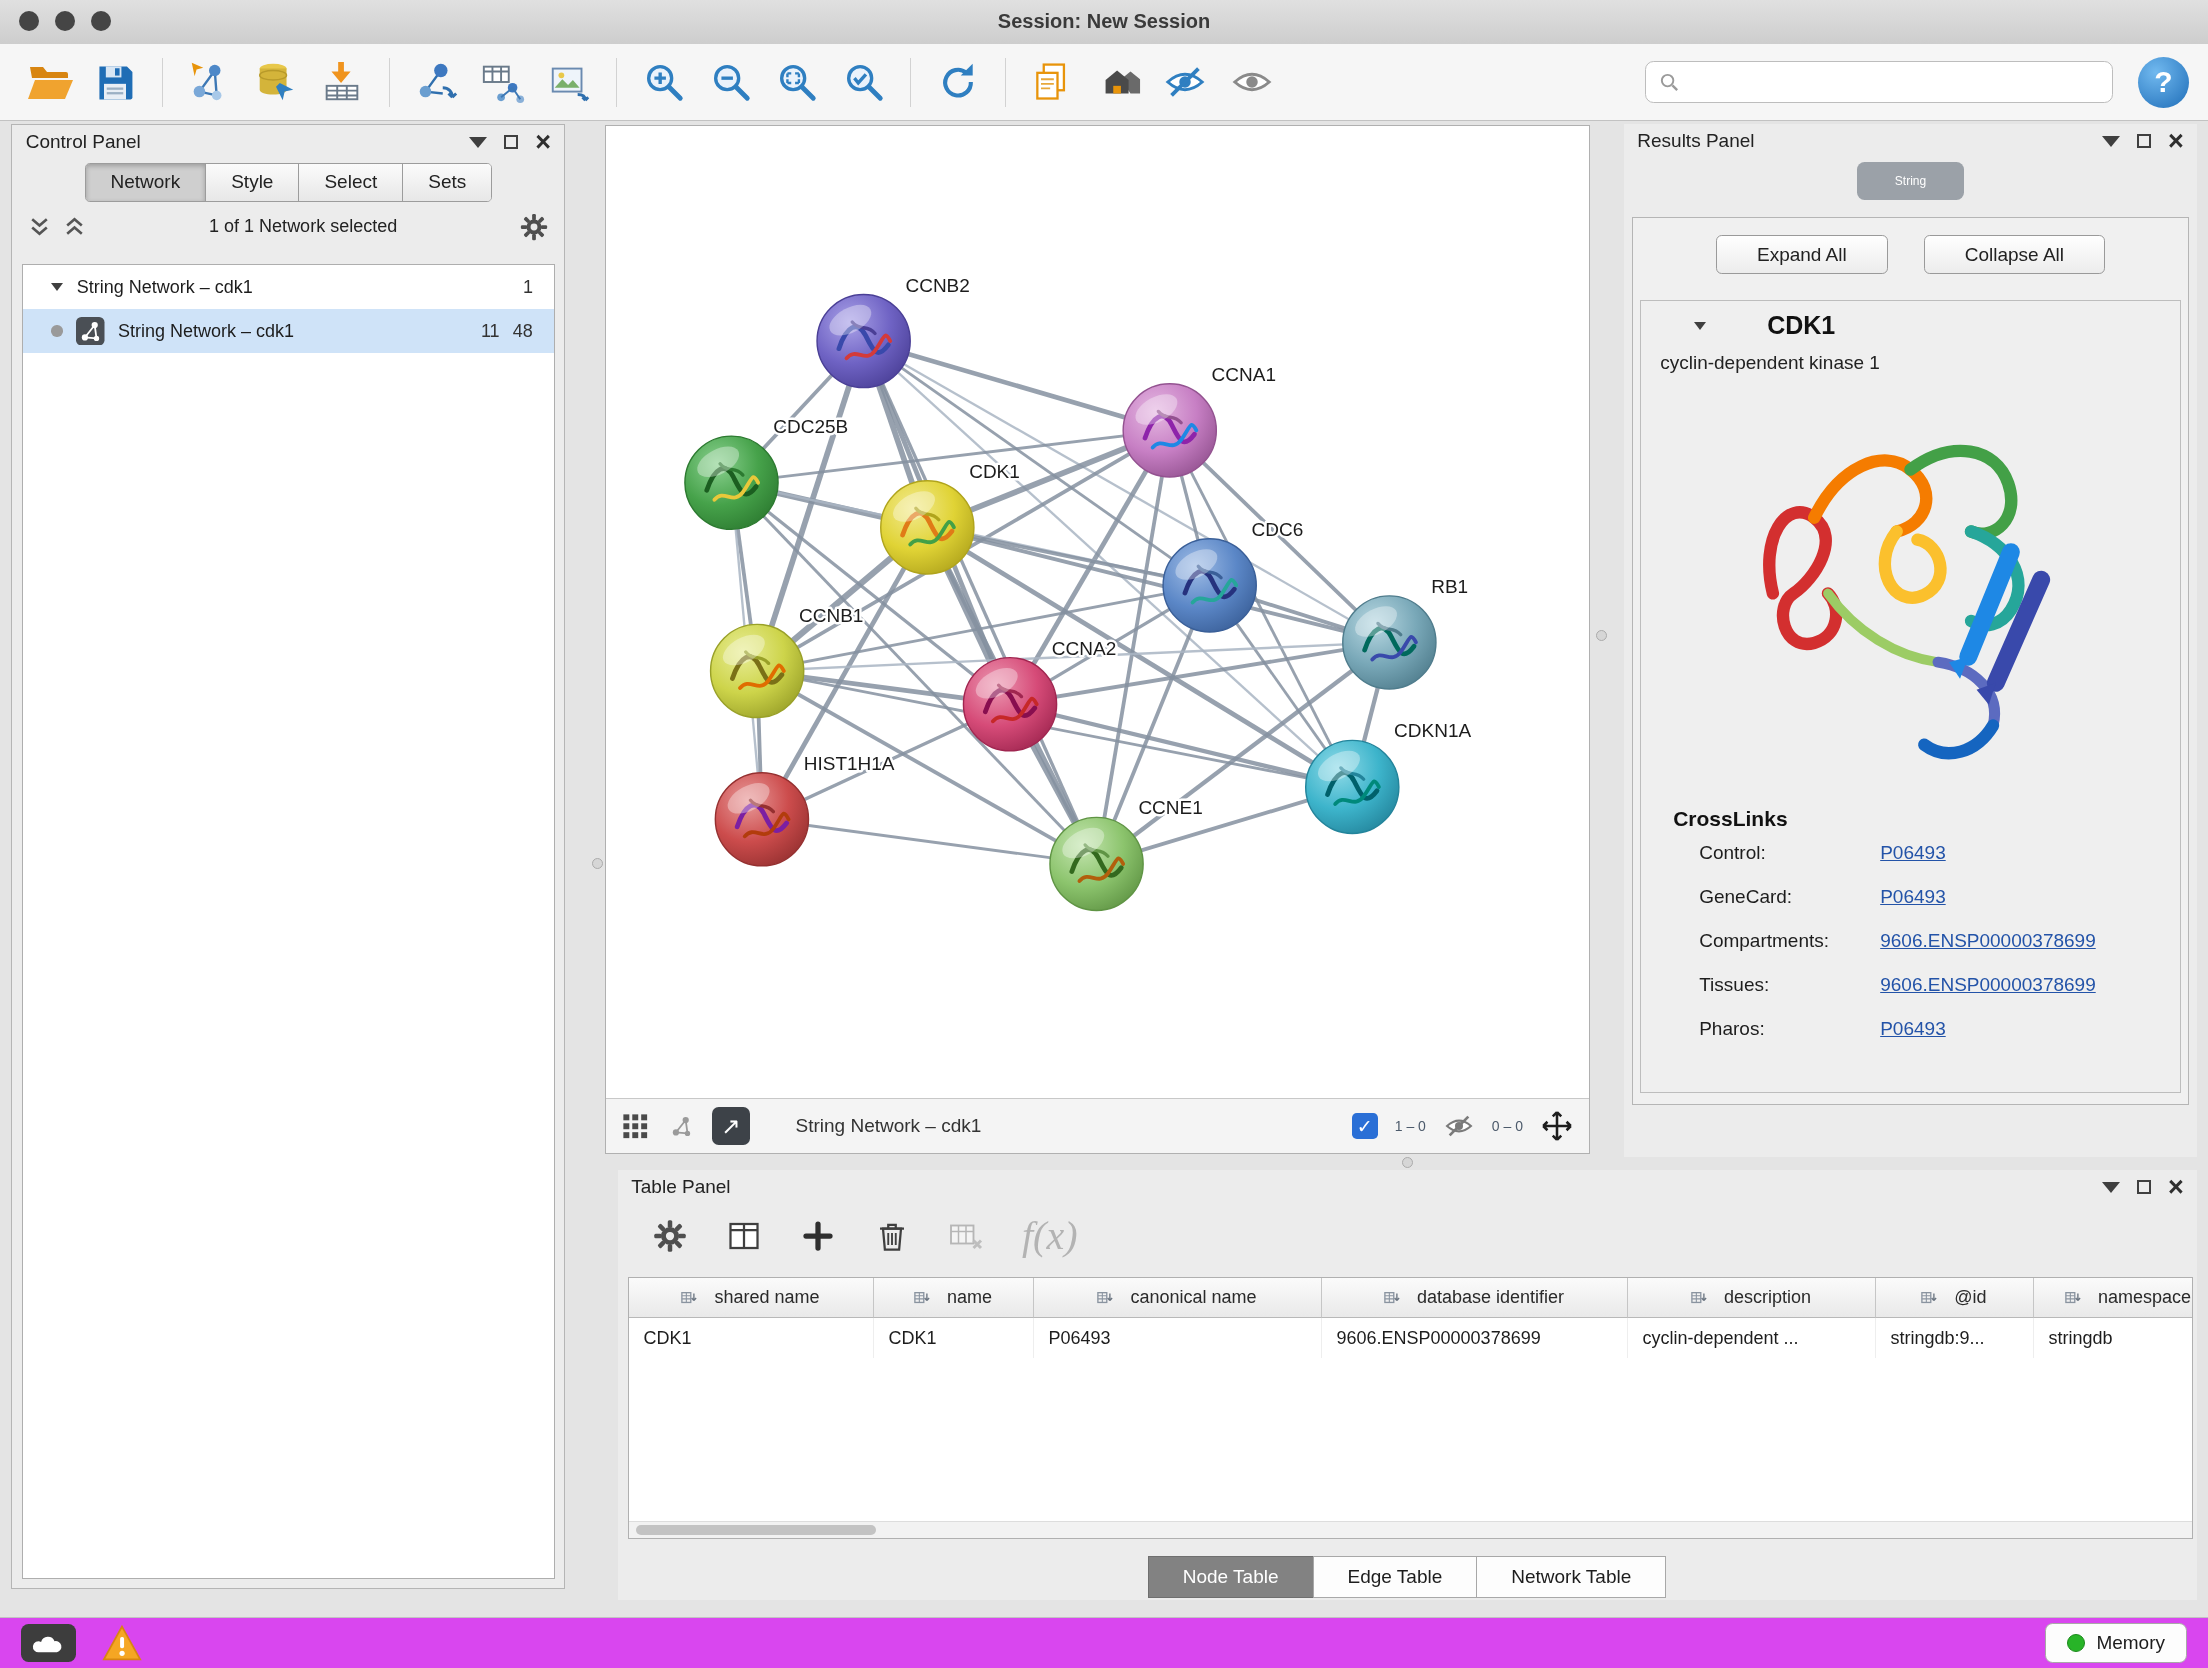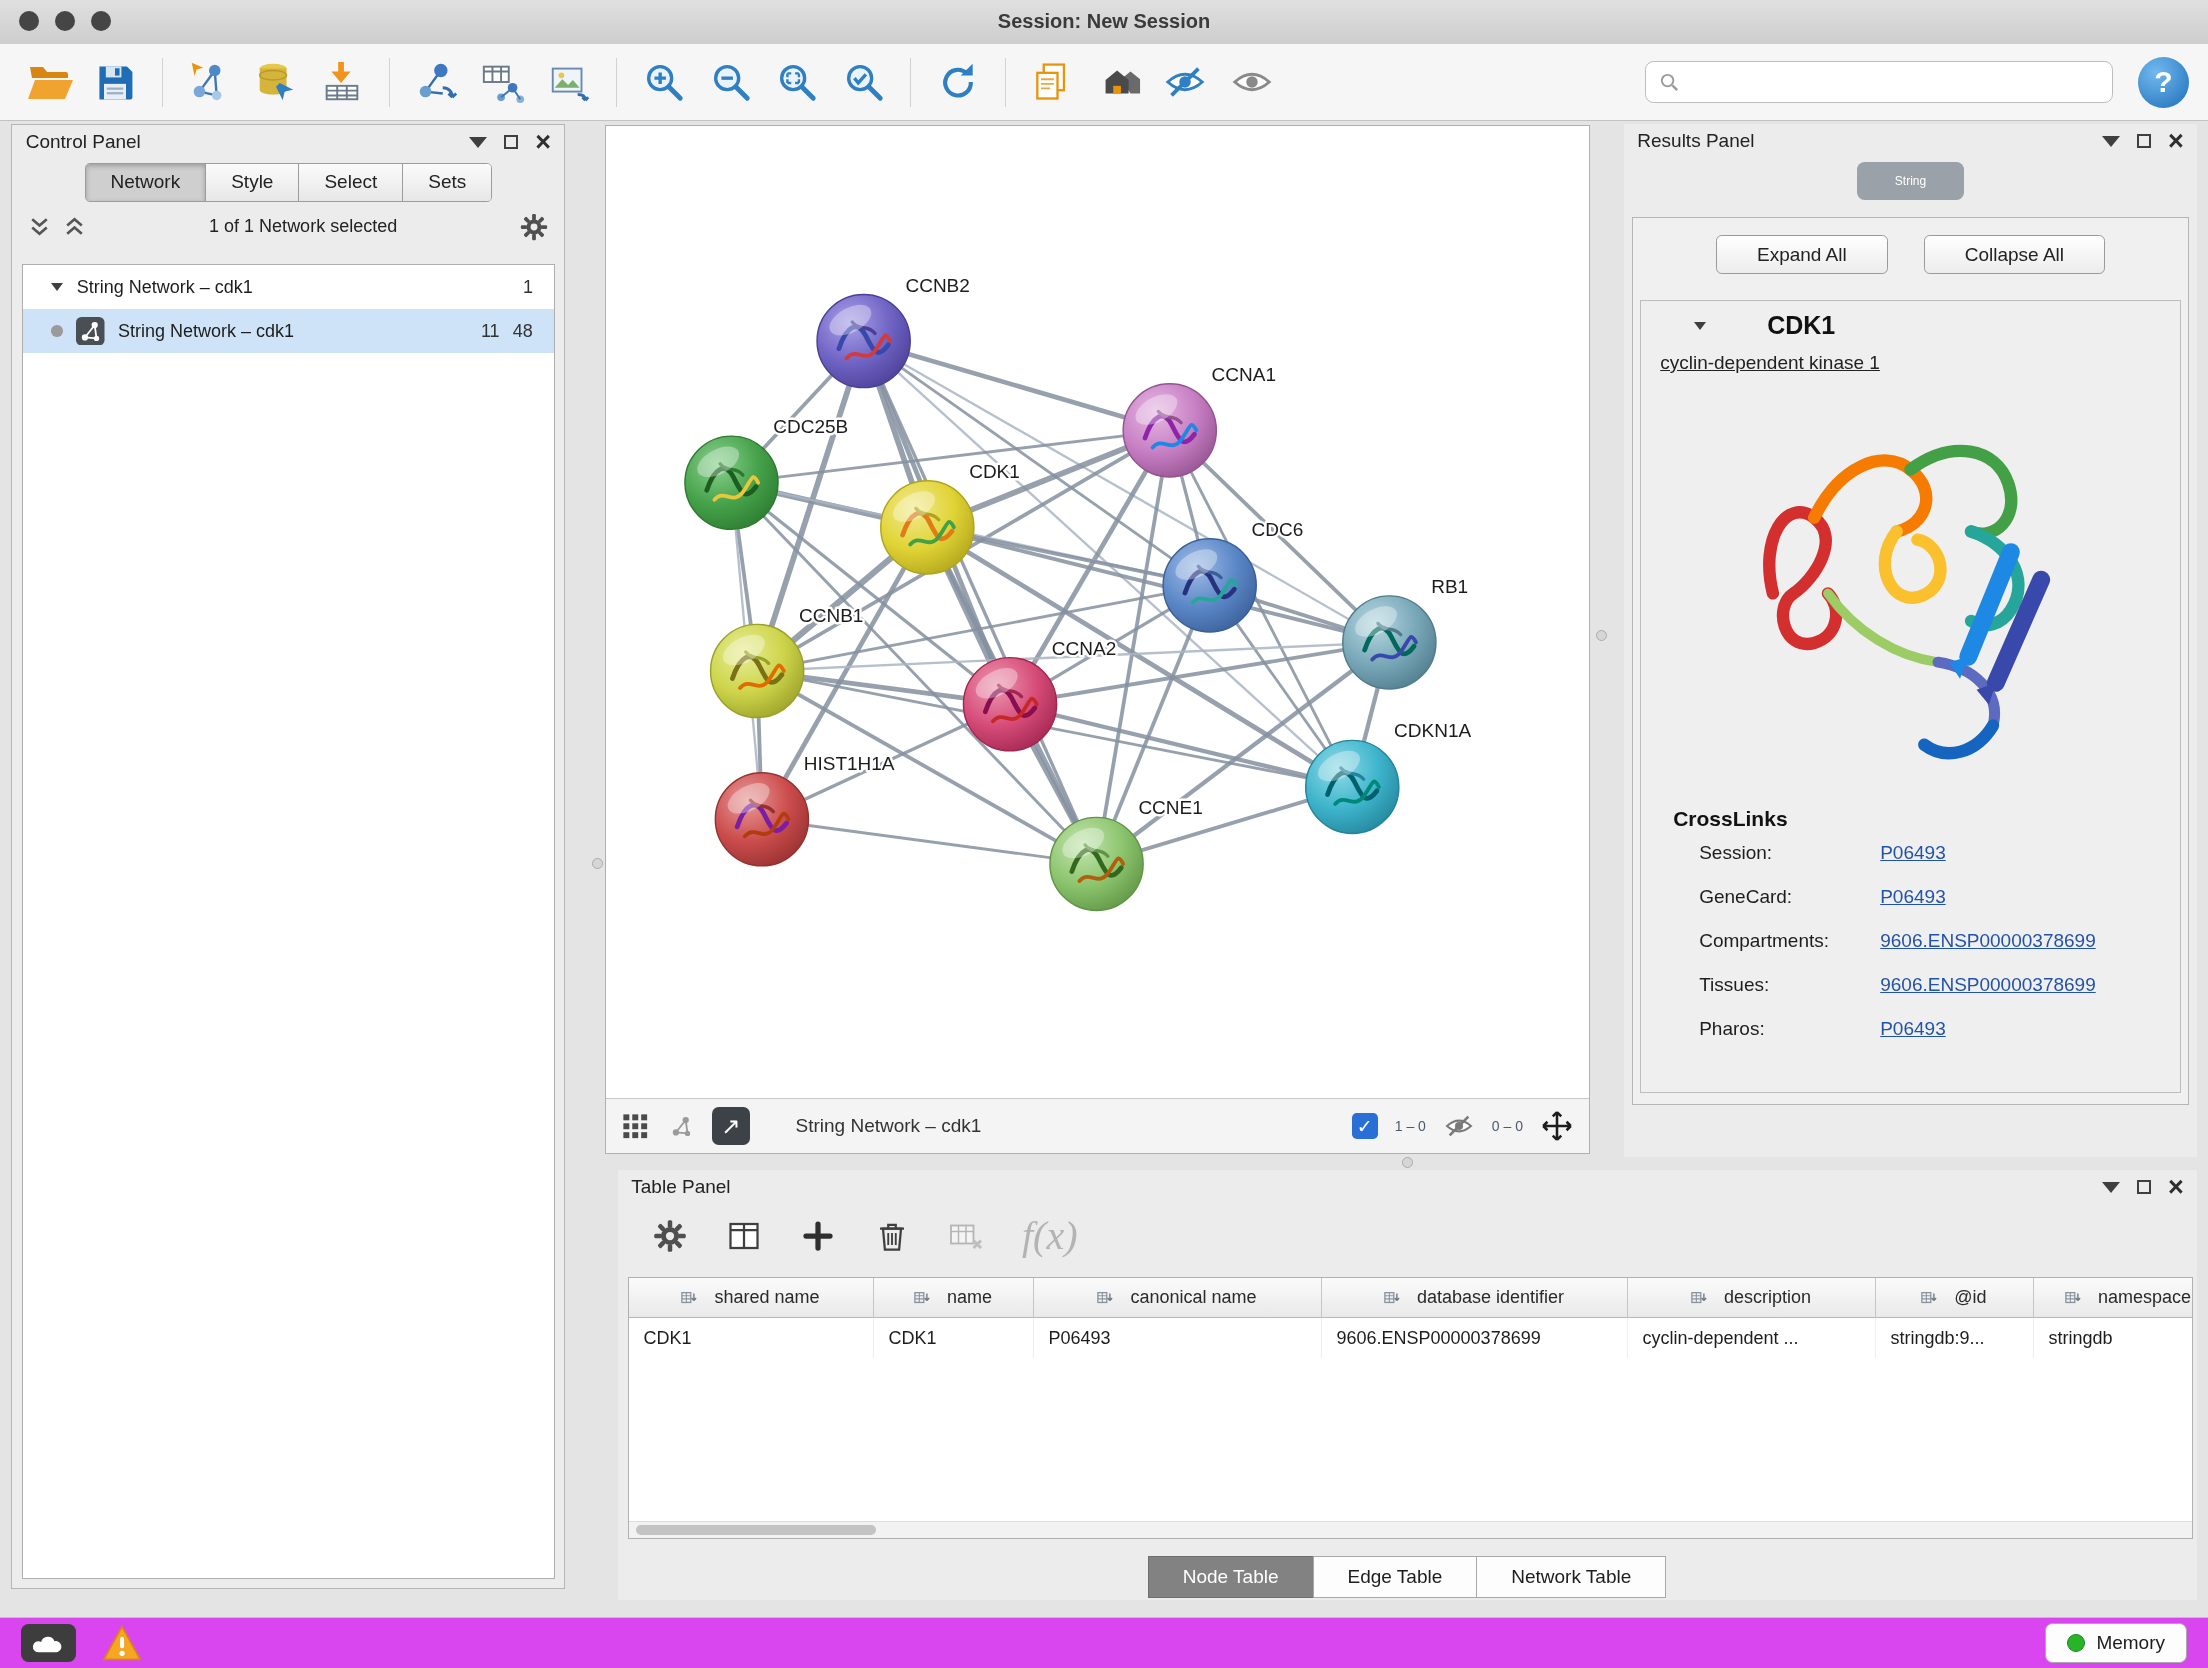--- a/index.html
+++ b/index.html
@@ -70,21 +70,21 @@
   .results-panel { position:absolute; left:1624px; top:124px; width:573px; height:1033px; background:#ececec; }
   .string-pill { width:107px; height:38px; margin:3.8px auto 0; background:#9ba1a8; border-radius:7.6px; color:#fff;
     font-size:12px; display:flex; align-items:center; justify-content:center; }
   .rp-box { position:absolute; left:7.6px; right:7.6px; top:93px; height:888px; border:1px solid #b5b5b5; background:#f0f0f0; }
   .rp-buttons { display:flex; justify-content:center; gap:36px; margin:17px 0; }
   .rp-btn { padding:7.6px 40px; font-size:19px; color:#222; background:linear-gradient(#ffffff,#ececec);
     border:1px solid #9a9a9a; border-radius:5.7px; }
   .protein-box { position:absolute; left:7.6px; right:7.6px; top:82px; bottom:11.4px; border:1px solid #bdbdbd; background:#efefef; overflow:hidden; }
   .pb-header { display:flex; align-items:center; height:49px; padding-left:53px; gap:61px; }
   .pb-name { font-size:25px; font-weight:bold; color:#111; }
-  .pb-desc { padding-left:19px; font-size:19px; color:#222; margin-top:1.9px;text-decoration:underline; }
+  .pb-desc { padding-left:19px; font-size:19px; color:#222; margin-top:1.9px; }
   .protein-img { display:block; margin:13.3px auto 0; }
   .cl-title { padding-left:32px; margin-top:21px; font-size:21px; font-weight:bold; color:#111; }
   .cl-row { display:flex; padding-left:58px; height:44px; align-items:center; font-size:19px; }
   .cl-label { width:181px; color:#1d1d1d; }
   .cl-link { color:#2353a8; text-decoration:underline; }
 
   
   .table-panel { position:absolute; left:618px; top:1170px; width:1579px; height:430px; background:#ececec; }
   .tp-toolbar { display:flex; align-items:center; gap:38px; padding:7.6px 0 7.6px 34px; height:63px; }
   .tp-table { position:absolute; left:9.5px; right:3.8px; top:107px; bottom:61px; background:#fff; border:1px solid #b0b0b0; overflow:hidden; }
@@ -605,21 +605,21 @@
             <path d="M203 120 L172 196" stroke="#1e88e5" stroke-width="13"></path>
             <path d="M225 140 L192 215" stroke="#3949ab" stroke-width="13"></path>
             <path d="M190 246 C178 266 156 272 140 260" stroke="#1565c0" stroke-width="9"></path>
           </g>
           <path d="M172 196 l-14 4 8 12z" fill="#1e88e5"></path>
           <path d="M192 215 l-14 5 9 11z" fill="#3949ab"></path>
         </svg>
         <div class="cl-title">CrossLinks</div>
         <div id="crosslinks-list">
             <div class="cl-row">
-              <span class="cl-label">Session:</span>
+              <span class="cl-label">Control:</span>
               <a class="cl-link">P06493</a>
             </div>
             <div class="cl-row">
               <span class="cl-label">GeneCard:</span>
               <a class="cl-link">P06493</a>
             </div>
             <div class="cl-row">
               <span class="cl-label">Compartments:</span>
               <a class="cl-link">9606.ENSP00000378699</a>
             </div>

